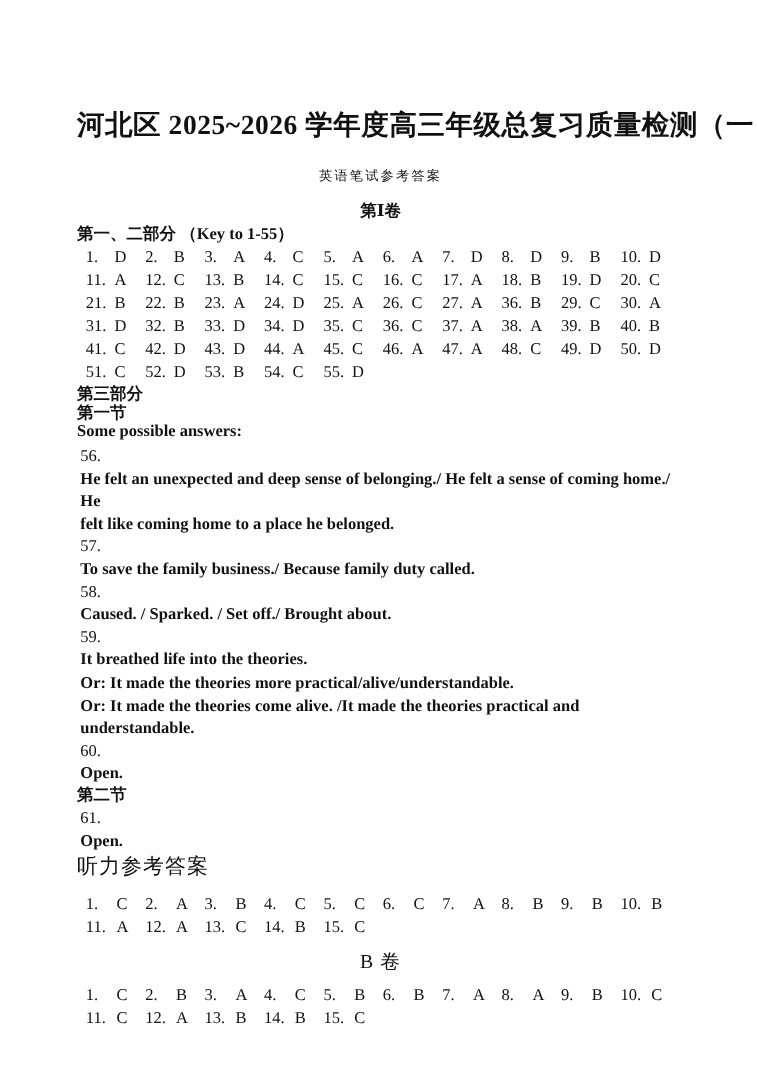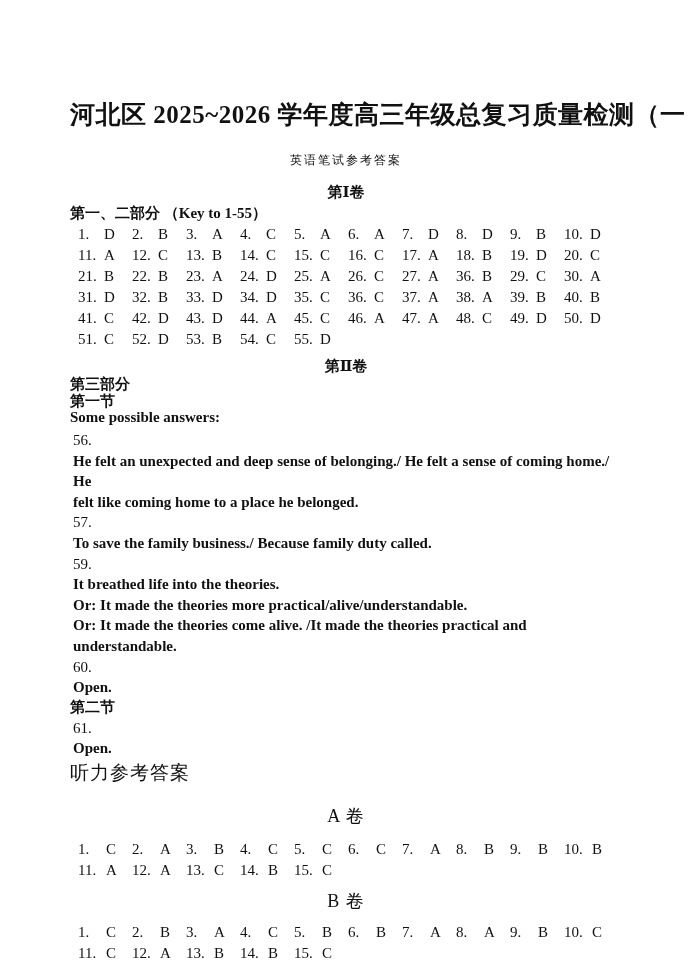--- a/index.html
+++ b/index.html
@@ -348,21 +348,20 @@
           <span class="n">54.</span>
           <span class="a">C</span>
         </span>
         <span class="cell">
           <span class="n">55.</span>
           <span class="a">D</span>
         </span>
       </div>
   </div>
 
-  <div class="vol-heading vol2-heading">第Ⅱ卷</div>
 
   <div class="sec-label">第三部分</div>
   <div class="sec-label">第一节</div>
   <div class="answers-intro">Some possible answers:</div>
 
   <div class="qa-lines">
 
       <div class="qa-line">
         <span class="qnum">56.</span>
         <span class="qtext">He felt an unexpected and deep sense of belonging./ He felt a sense of coming home./ He</span>
@@ -371,20 +370,24 @@
       <div class="qa-line">
         <span class="qnum"></span>
         <span class="qtext">felt like coming home to a place he belonged.</span>
       </div>
 
       <div class="qa-line">
         <span class="qnum">57.</span>
         <span class="qtext">To save the family business./ Because family duty called.</span>
       </div>
 
+      <div class="qa-line">
+        <span class="qnum">58.</span>
+        <span class="qtext">Caused. / Sparked. / Set off./ Brought about.</span>
+      </div>
 
       <div class="qa-line">
         <span class="qnum">59.</span>
         <span class="qtext">It breathed life into the theories.</span>
       </div>
 
       <div class="qa-line">
         <span class="qnum"></span>
         <span class="qtext">Or: It made the theories more practical/alive/understandable.</span>
       </div>
@@ -404,21 +407,20 @@
 
   <div class="qa-single">
     <div class="qa-line">
       <span class="qnum">61.</span>
       <span class="qtext">Open.</span>
     </div>
   </div>
 
   <div class="listening-title">听力参考答案</div>
 
-  <div class="paper-name paper-a-name">A 卷</div>
 
   <div class="answers-block listening-rows listening-rows-a">
     <div class="answer-row">
 
     <span class="cell">
           <span class="n">1.</span>
           <span class="a">C</span>
         </span>
         <span class="cell">
           <span class="n">2.</span>

